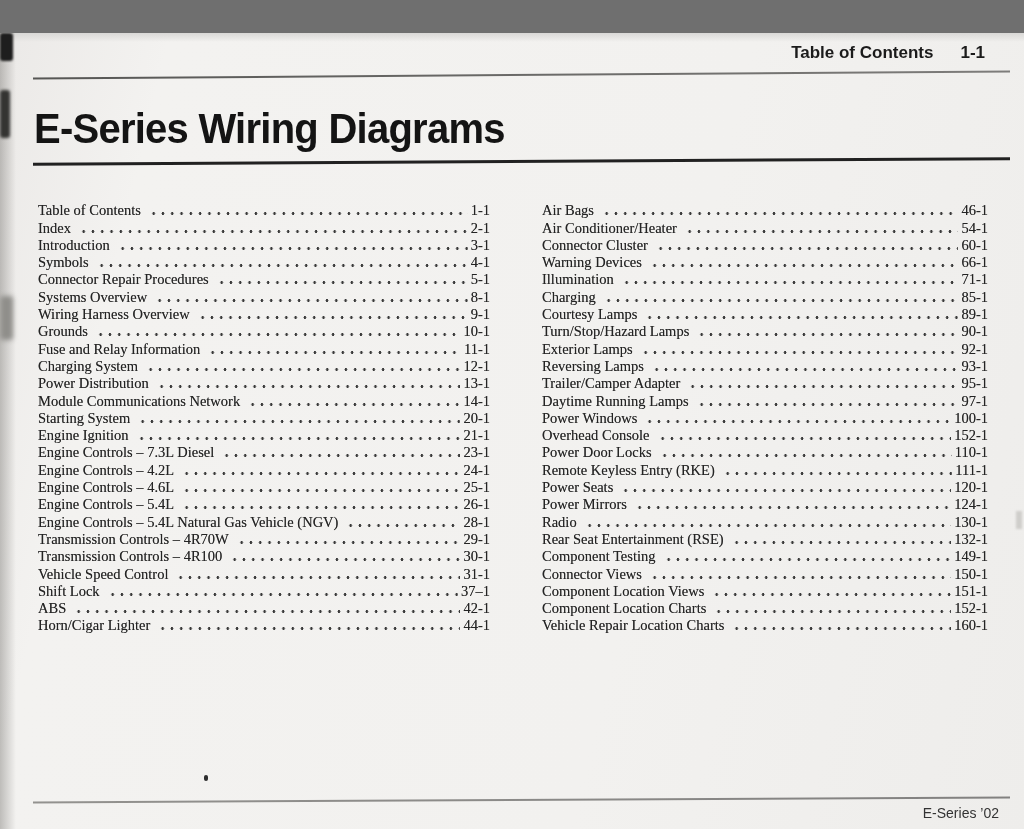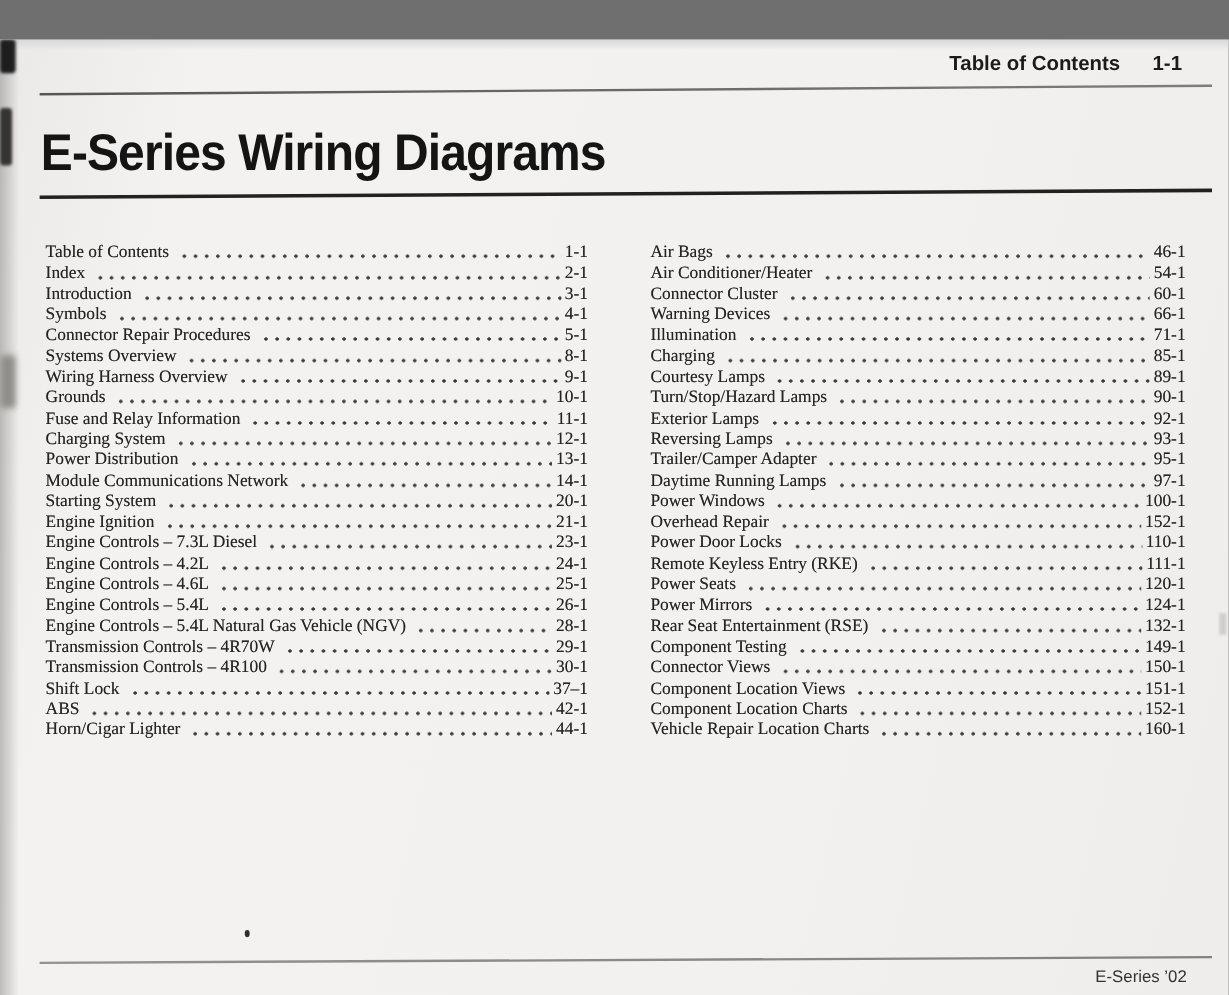--- a/index.html
+++ b/index.html
@@ -61,21 +61,21 @@
   .toc-page{white-space:nowrap;}
   .leader{
     flex:1;height:6px;margin:0 3px 3px 6px;
     background-image:radial-gradient(circle,#3a3a3a 1.2px,rgba(0,0,0,0) 1.55px);
     background-size:9.3px 5px;
     background-position:2px 100%;
     background-repeat:repeat-x;
   }
 
   .footer-label{
-    position:absolute;top:772px;right:35px;
+    position:absolute;top:772px;right:25px;
     font-family:"Liberation Sans",sans-serif;
     font-size:14px;color:#333;
   }
 </style>
 </head>
 <body>
 
 <div class="page">
 
   <div class="top-shade"></div>
@@ -198,20 +198,25 @@
           <span class="toc-title">Transmission Controls – 4R70W</span>
           <span class="leader"></span>
           <span class="toc-page">29-1</span>
         </div>
         <div class="toc-row">
           <span class="toc-title">Transmission Controls – 4R100</span>
           <span class="leader"></span>
           <span class="toc-page">30-1</span>
         </div>
         <div class="toc-row">
+          <span class="toc-title">Vehicle Speed Control</span>
+          <span class="leader"></span>
+          <span class="toc-page">31-1</span>
+        </div>
+        <div class="toc-row">
           <span class="toc-title">Shift Lock</span>
           <span class="leader"></span>
           <span class="toc-page">37–1</span>
         </div>
         <div class="toc-row">
           <span class="toc-title">ABS</span>
           <span class="leader"></span>
           <span class="toc-page">42-1</span>
         </div>
         <div class="toc-row">
@@ -280,21 +285,21 @@
           <span class="toc-title">Daytime Running Lamps</span>
           <span class="leader"></span>
           <span class="toc-page">97-1</span>
         </div>
         <div class="toc-row">
           <span class="toc-title">Power Windows</span>
           <span class="leader"></span>
           <span class="toc-page">100-1</span>
         </div>
         <div class="toc-row">
-          <span class="toc-title">Overhead Repair</span>
+          <span class="toc-title">Overhead Console</span>
           <span class="leader"></span>
           <span class="toc-page">152-1</span>
         </div>
         <div class="toc-row">
           <span class="toc-title">Power Door Locks</span>
           <span class="leader"></span>
           <span class="toc-page">110-1</span>
         </div>
         <div class="toc-row">
           <span class="toc-title">Remote Keyless Entry (RKE)</span>
@@ -303,20 +308,25 @@
         </div>
         <div class="toc-row">
           <span class="toc-title">Power Seats</span>
           <span class="leader"></span>
           <span class="toc-page">120-1</span>
         </div>
         <div class="toc-row">
           <span class="toc-title">Power Mirrors</span>
           <span class="leader"></span>
           <span class="toc-page">124-1</span>
+        </div>
+        <div class="toc-row">
+          <span class="toc-title">Radio</span>
+          <span class="leader"></span>
+          <span class="toc-page">130-1</span>
         </div>
         <div class="toc-row">
           <span class="toc-title">Rear Seat Entertainment (RSE)</span>
           <span class="leader"></span>
           <span class="toc-page">132-1</span>
         </div>
         <div class="toc-row">
           <span class="toc-title">Component Testing</span>
           <span class="leader"></span>
           <span class="toc-page">149-1</span>

